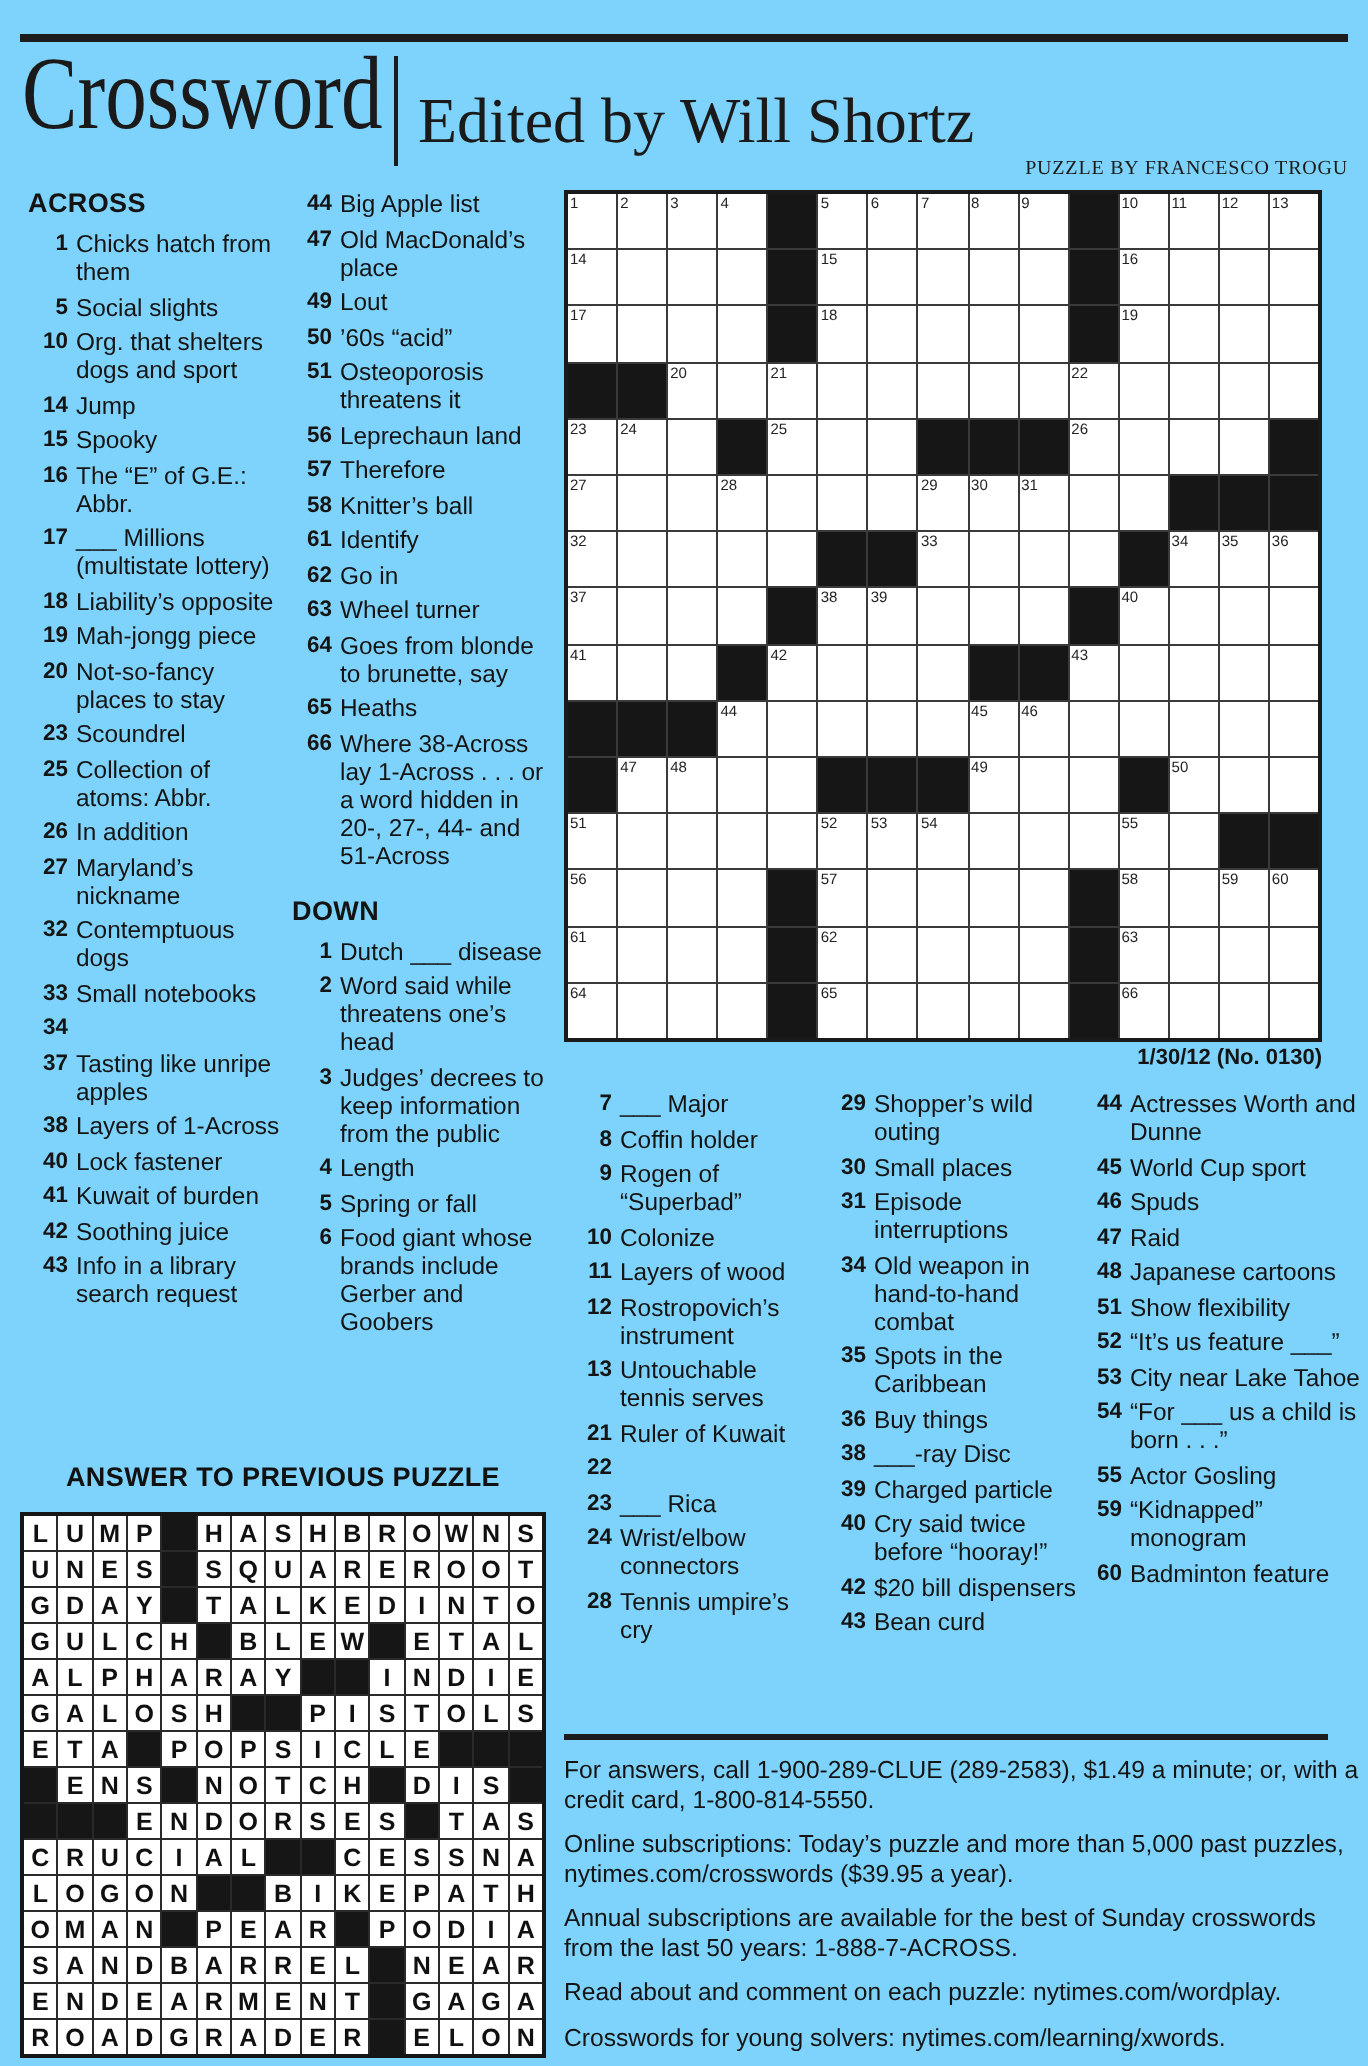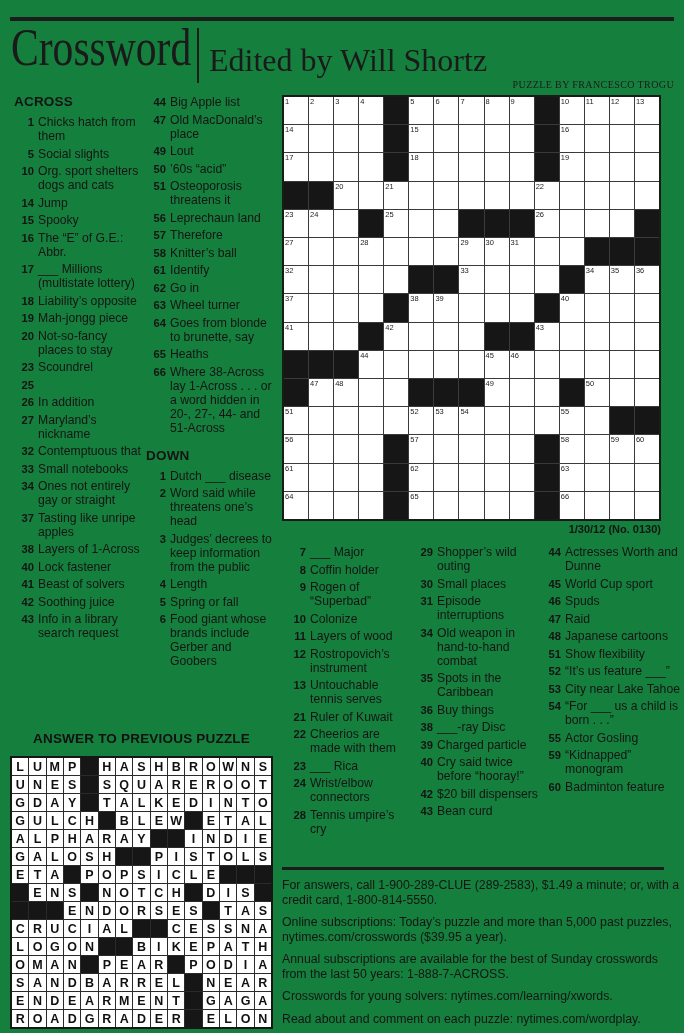--- a/index.html
+++ b/index.html
@@ -1,16 +1,16 @@
 <!DOCTYPE html>
 <html><head>
 <meta charset="utf-8">
 <style>
   html,body{margin:0;padding:0;background:#e8e8e8;}
-  #page{position:relative;width:684px;height:1033px;background:#15803d;overflow:hidden;
+  #page{position:relative;width:684px;height:1033px;background:#7dd3fc;overflow:hidden;
         font-family:"Liberation Sans",sans-serif;color:#111;}
   .abs{position:absolute;}
 
   
   .top-rule{left:10px;top:17px;width:664px;height:4px;background:#1c1c1c;}
   .title{left:11px;top:18px;font-family:"Liberation Serif",serif;font-size:52px;line-height:60px;
          color:#1a1a1a;transform:scaleX(.8);transform-origin:left top;white-space:nowrap;}
   .hdr-divider{left:197px;top:28px;width:2px;height:55px;background:#1c1c1c;}
   .edited{left:209px;top:42px;font-family:"Liberation Serif",serif;font-size:32px;color:#1a1a1a;white-space:nowrap;}
   .byline{right:10px;top:79px;font-family:"Liberation Serif",serif;font-size:10px;letter-spacing:.4px;color:#1a1a1a;text-align:center;}
@@ -426,21 +426,21 @@
         <div class="clue">
           <span class="n">1</span>
           <span class="t">Chicks hatch from them</span>
         </div>
         <div class="clue">
           <span class="n">5</span>
           <span class="t">Social slights</span>
         </div>
         <div class="clue">
           <span class="n">10</span>
-          <span class="t">Org. sport shelters dogs and cats</span>
+          <span class="t">Org. that shelters dogs and sport</span>
         </div>
         <div class="clue">
           <span class="n">14</span>
           <span class="t">Jump</span>
         </div>
         <div class="clue">
           <span class="n">15</span>
           <span class="t">Spooky</span>
         </div>
         <div class="clue">
@@ -462,56 +462,56 @@
         <div class="clue">
           <span class="n">20</span>
           <span class="t">Not-so-fancy places to stay</span>
         </div>
         <div class="clue">
           <span class="n">23</span>
           <span class="t">Scoundrel</span>
         </div>
         <div class="clue">
           <span class="n">25</span>
+          <span class="t">Collection of atoms: Abbr.</span>
         </div>
         <div class="clue">
           <span class="n">26</span>
           <span class="t">In addition</span>
         </div>
         <div class="clue">
           <span class="n">27</span>
           <span class="t">Maryland’s nickname</span>
         </div>
         <div class="clue">
           <span class="n">32</span>
-          <span class="t">Contemptuous that</span>
+          <span class="t">Contemptuous dogs</span>
         </div>
         <div class="clue">
           <span class="n">33</span>
           <span class="t">Small notebooks</span>
         </div>
         <div class="clue">
           <span class="n">34</span>
-          <span class="t">Ones not entirely gay or straight</span>
         </div>
         <div class="clue">
           <span class="n">37</span>
           <span class="t">Tasting like unripe apples</span>
         </div>
         <div class="clue">
           <span class="n">38</span>
           <span class="t">Layers of 1-Across</span>
         </div>
         <div class="clue">
           <span class="n">40</span>
           <span class="t">Lock fastener</span>
         </div>
         <div class="clue">
           <span class="n">41</span>
-          <span class="t">Beast of solvers</span>
+          <span class="t">Kuwait of burden</span>
         </div>
         <div class="clue">
           <span class="n">42</span>
           <span class="t">Soothing juice</span>
         </div>
         <div class="clue">
           <span class="n">43</span>
           <span class="t">Info in a library search request</span>
         </div>
       </div>
@@ -634,21 +634,20 @@
         <div class="clue">
           <span class="n">13</span>
           <span class="t">Untouchable tennis serves</span>
         </div>
         <div class="clue">
           <span class="n">21</span>
           <span class="t">Ruler of Kuwait</span>
         </div>
         <div class="clue">
           <span class="n">22</span>
-          <span class="t">Cheerios are made with them</span>
         </div>
         <div class="clue">
           <span class="n">23</span>
           <span class="t">___ Rica</span>
         </div>
         <div class="clue">
           <span class="n">24</span>
           <span class="t">Wrist/elbow connectors</span>
         </div>
         <div class="clue">
@@ -1377,17 +1376,17 @@
       <div class="cell">
         <span class="letter">N</span>
       </div>
     </div>
 
   <div class="abs footer-rule"></div>
   <div class="abs footer" id="footer-block">
       <p>For answers, call 1-900-289-CLUE (289-2583), $1.49 a minute; or, with a credit card, 1-800-814-5550.</p>
       <p>Online subscriptions: Today’s puzzle and more than 5,000 past puzzles, nytimes.com/crosswords ($39.95 a year).</p>
       <p>Annual subscriptions are available for the best of Sunday crosswords from the last 50 years: 1-888-7-ACROSS.</p>
+      <p>Read about and comment on each puzzle: nytimes.com/wordplay.</p>
       <p>Crosswords for young solvers: nytimes.com/learning/xwords.</p>
-      <p>Read about and comment on each puzzle: nytimes.com/wordplay.</p>
     </div>
 
 </div>
 
 </body></html>

